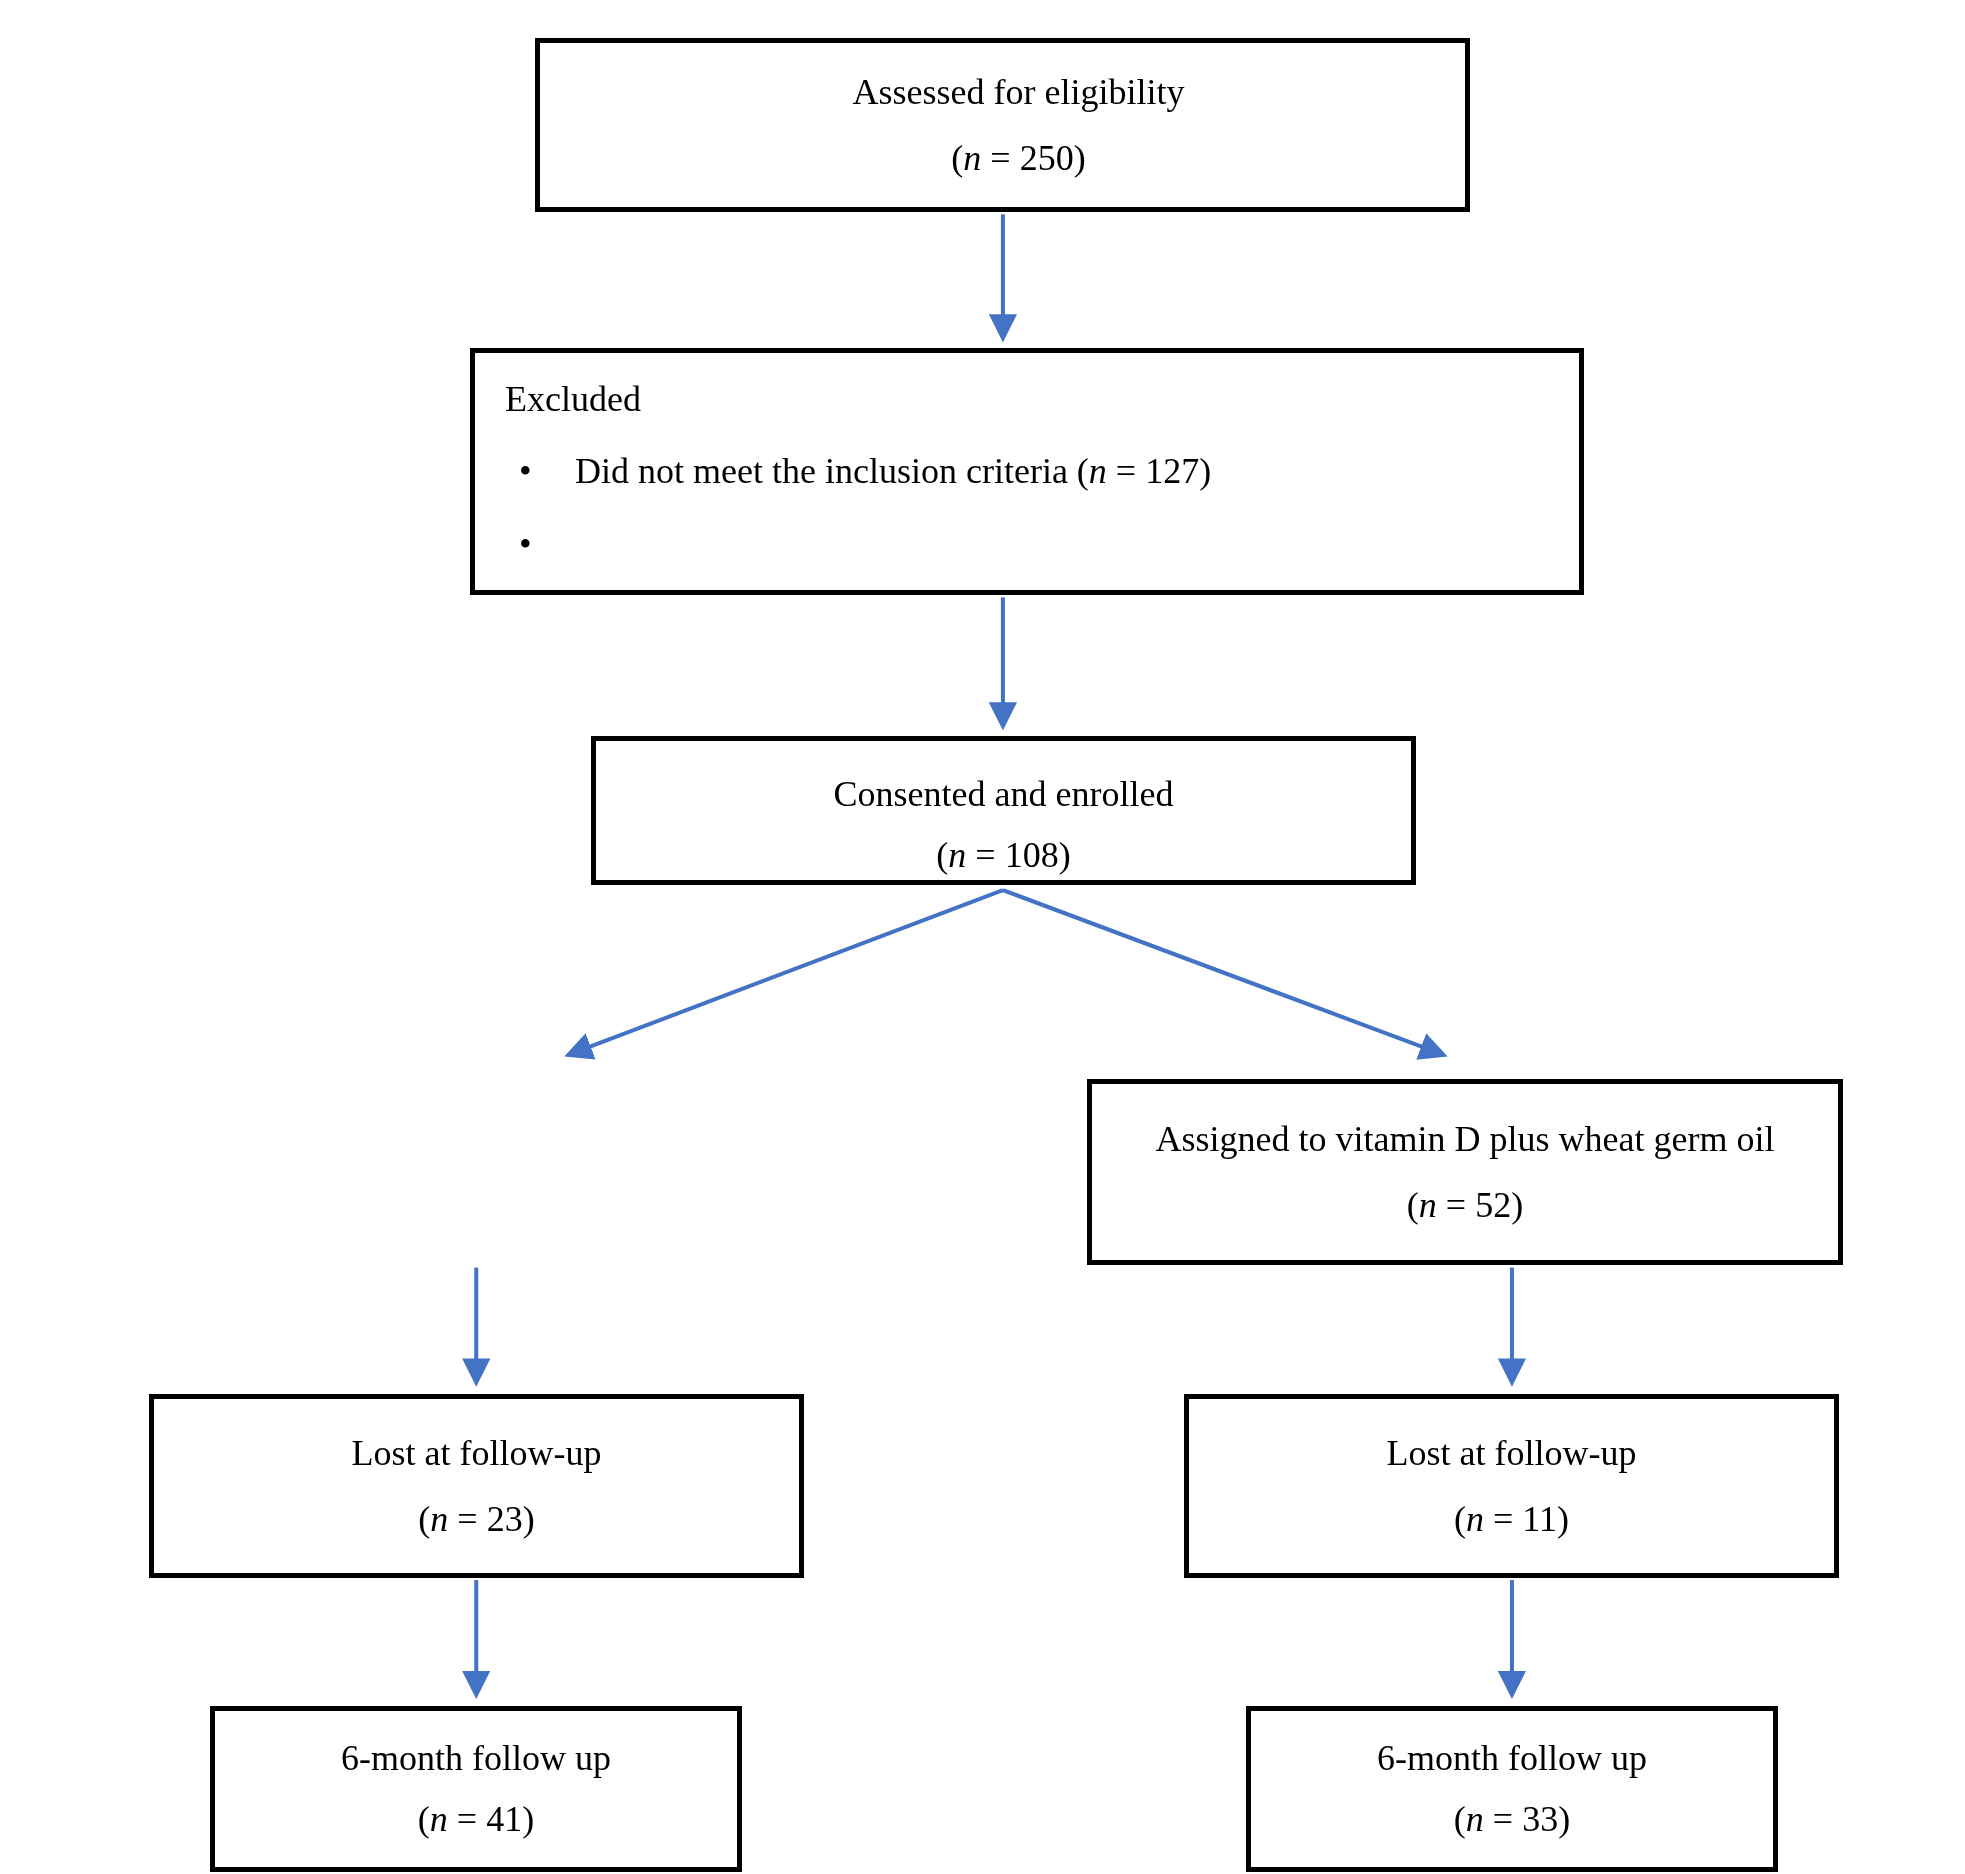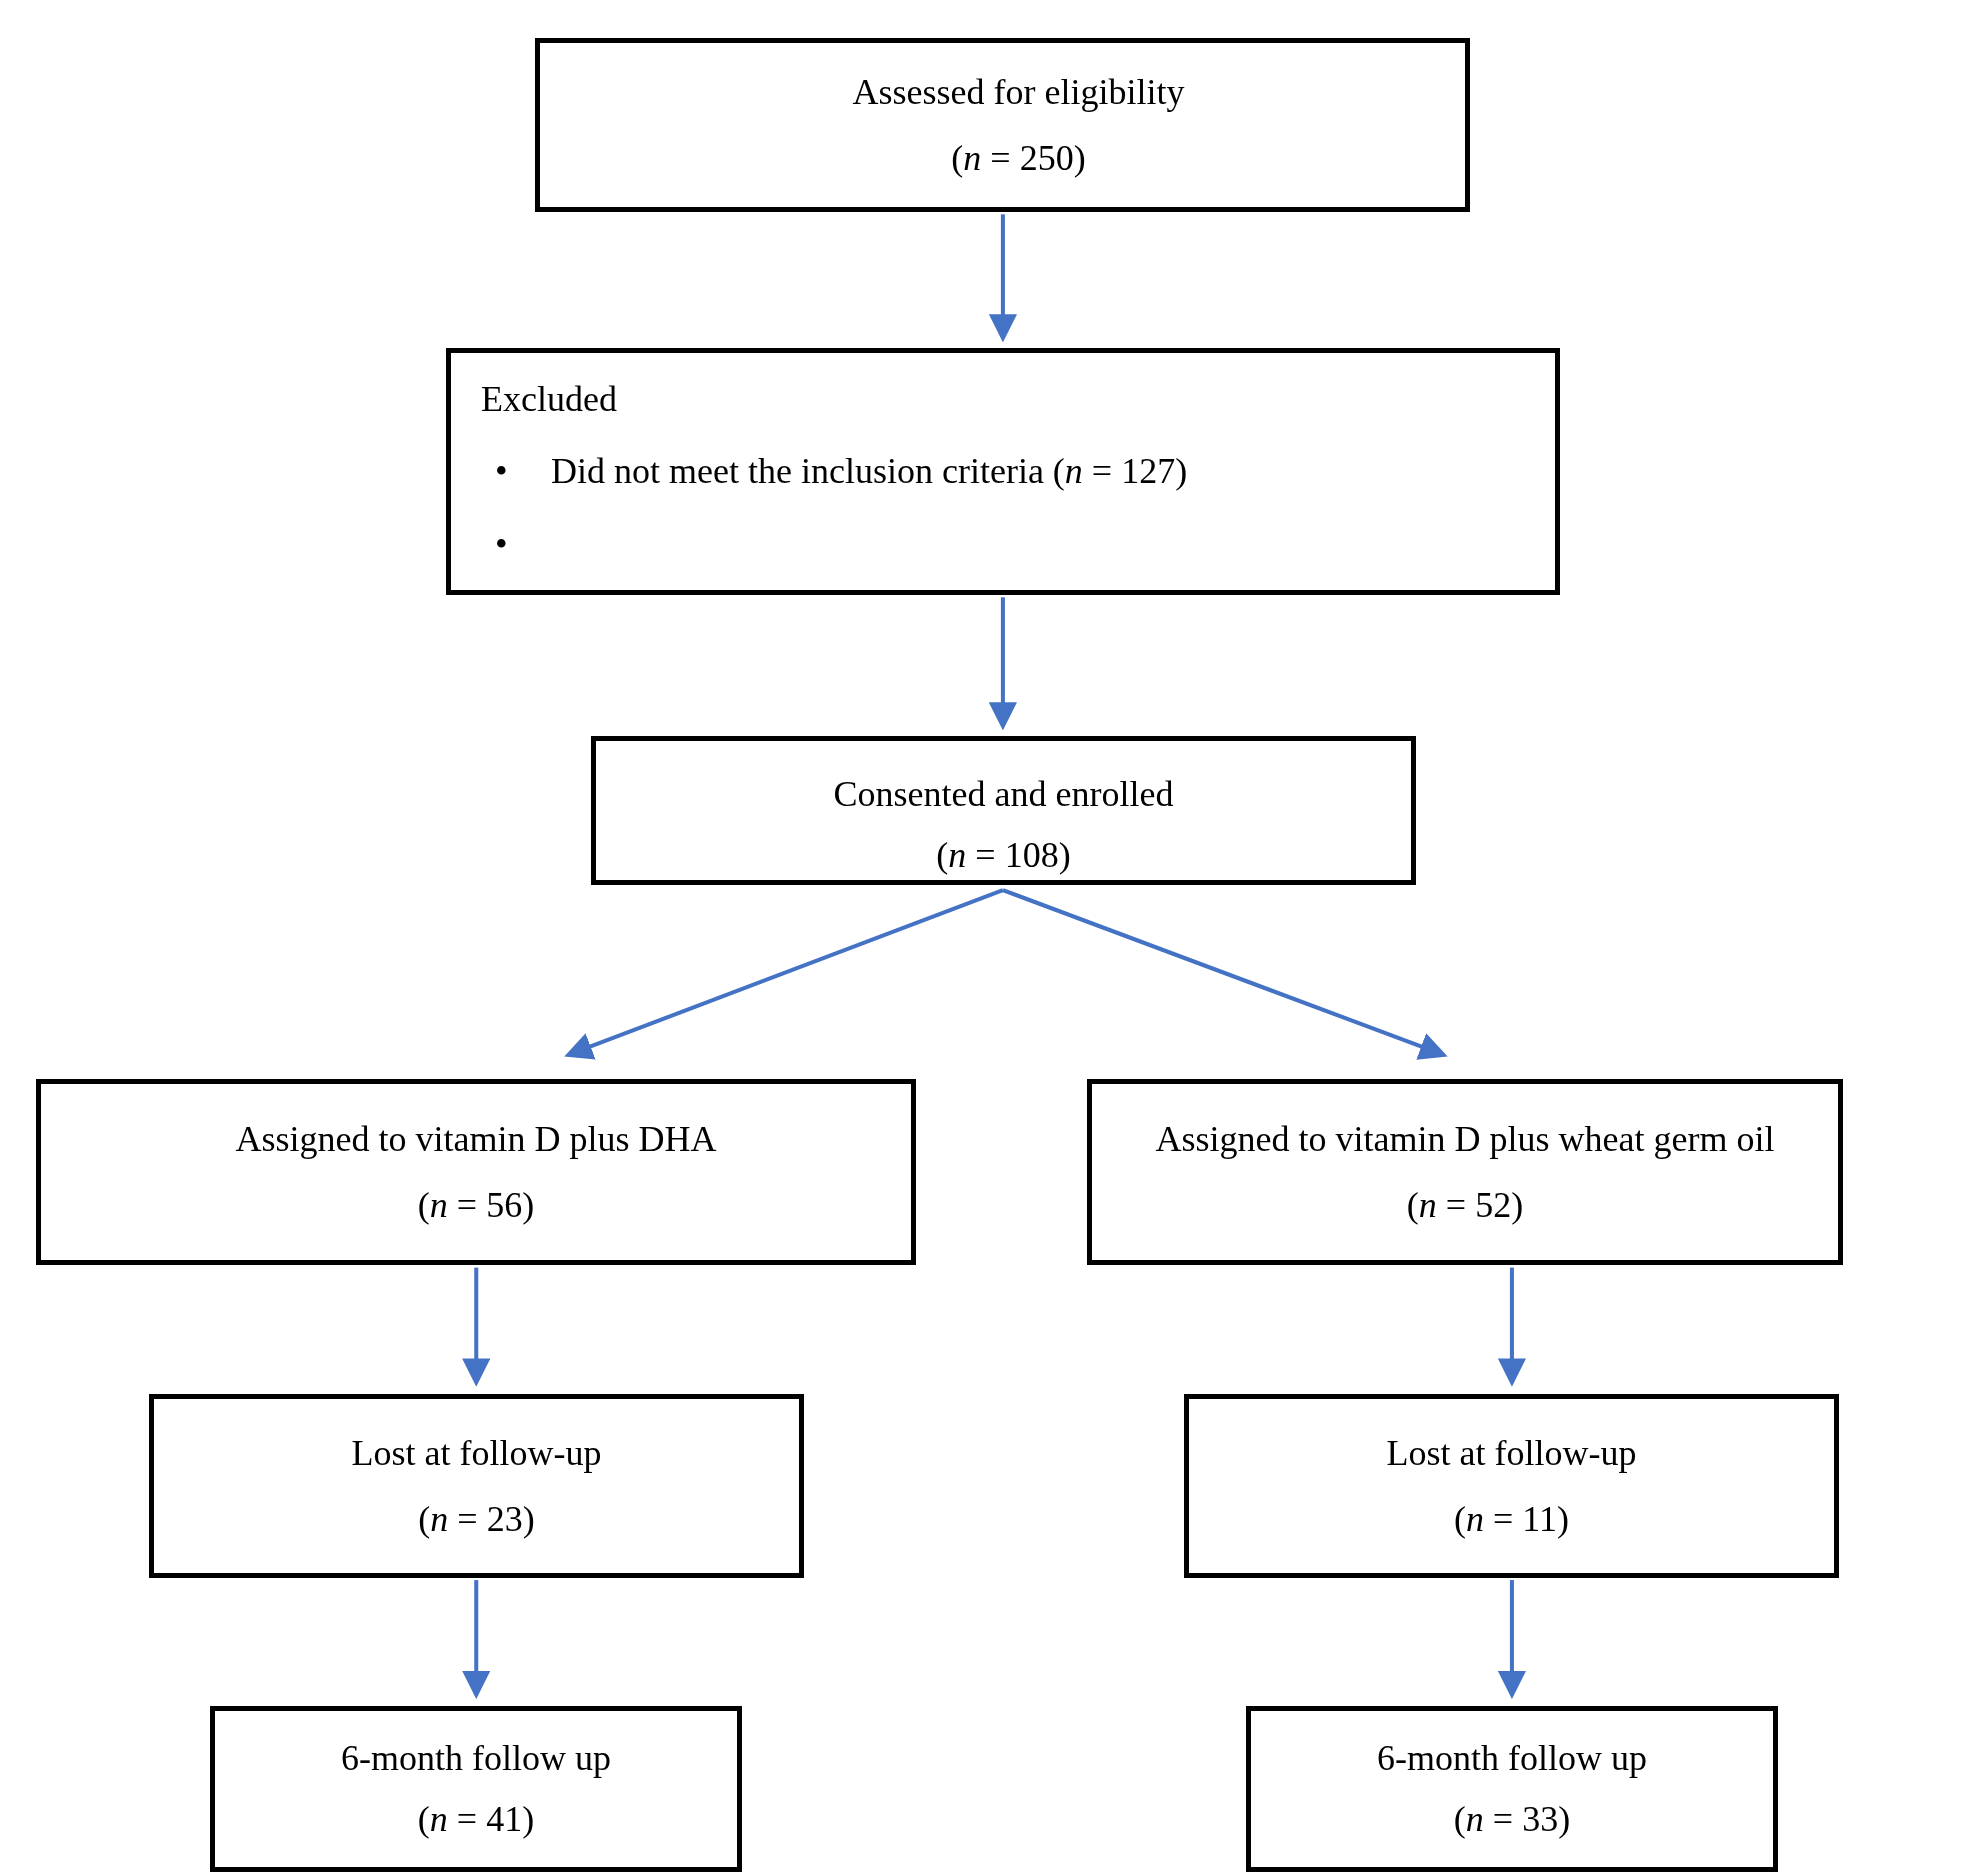--- a/index.html
+++ b/index.html
@@ -39,20 +39,21 @@
     font-size: 36px;
     line-height: 1.35;
     gap: 17px;
   }
   .box .line { white-space: nowrap; }
   .box.left-align {
     align-items: flex-start;
     text-align: left;
     padding: 20px 20px 20px 30px;
     gap: 24px;
+    margin-left: 24px;
   }
   .bullet-row { display: flex; align-items: baseline; }
   .bullet { display: inline-block; width: 70px; padding-left: 14px; box-sizing: border-box; }
   i { font-style: italic; }
 </style>
 </head>
 <body>
 
 <div class="canvas">
 
@@ -86,24 +87,20 @@
     <div class="bullet-row">
       <span class="bullet">•</span>
     </div>
   </div>
 
   <div class="box" style="left:591px; top:736px; width:825px; height:149px; gap:13px;justify-content:flex-end;">
     <div class="line">Consented and enrolled</div>
     <div class="line">(<i>n</i> = 108)</div>
   </div>
 
-  <div class="box" style="left:36px; top:1079px; width:880px; height:186px;">
-    <div class="line">Assigned to vitamin D plus DHA</div>
-    <div class="line">(<i>n</i> = 56)</div>
-  </div>
 
   <div class="box" style="left:1087px; top:1079px; width:756px; height:186px;">
     <div class="line">Assigned to vitamin D plus wheat germ oil</div>
     <div class="line">(<i>n</i> = 52)</div>
   </div>
 
   <div class="box" style="left:149px; top:1394px; width:655px; height:184px;">
     <div class="line">Lost at follow-up</div>
     <div class="line">(<i>n</i> = 23)</div>
   </div>

